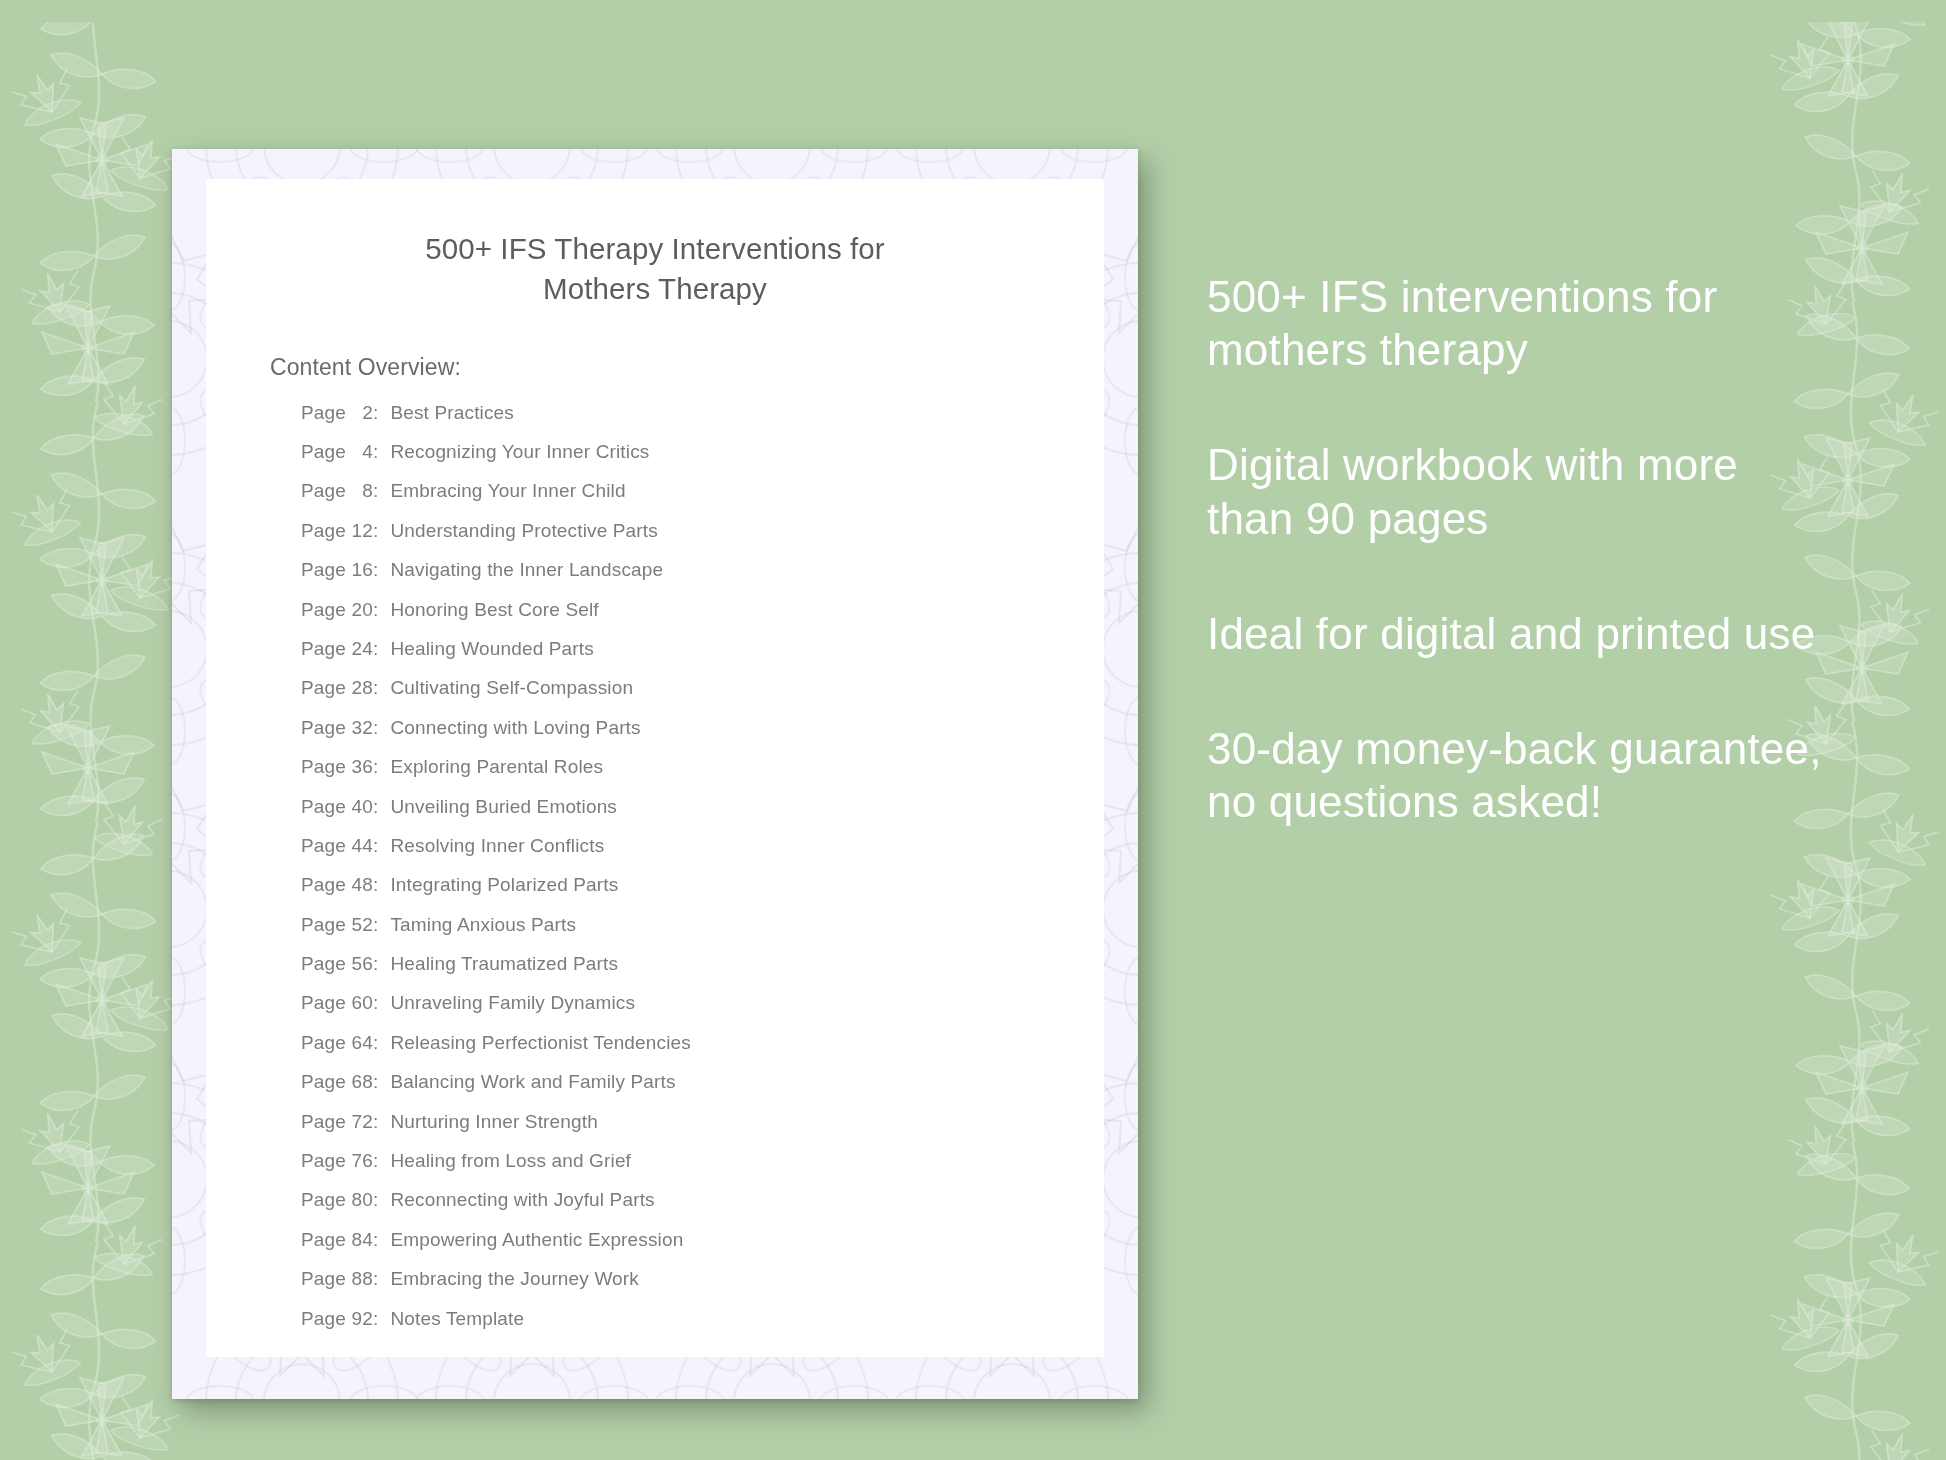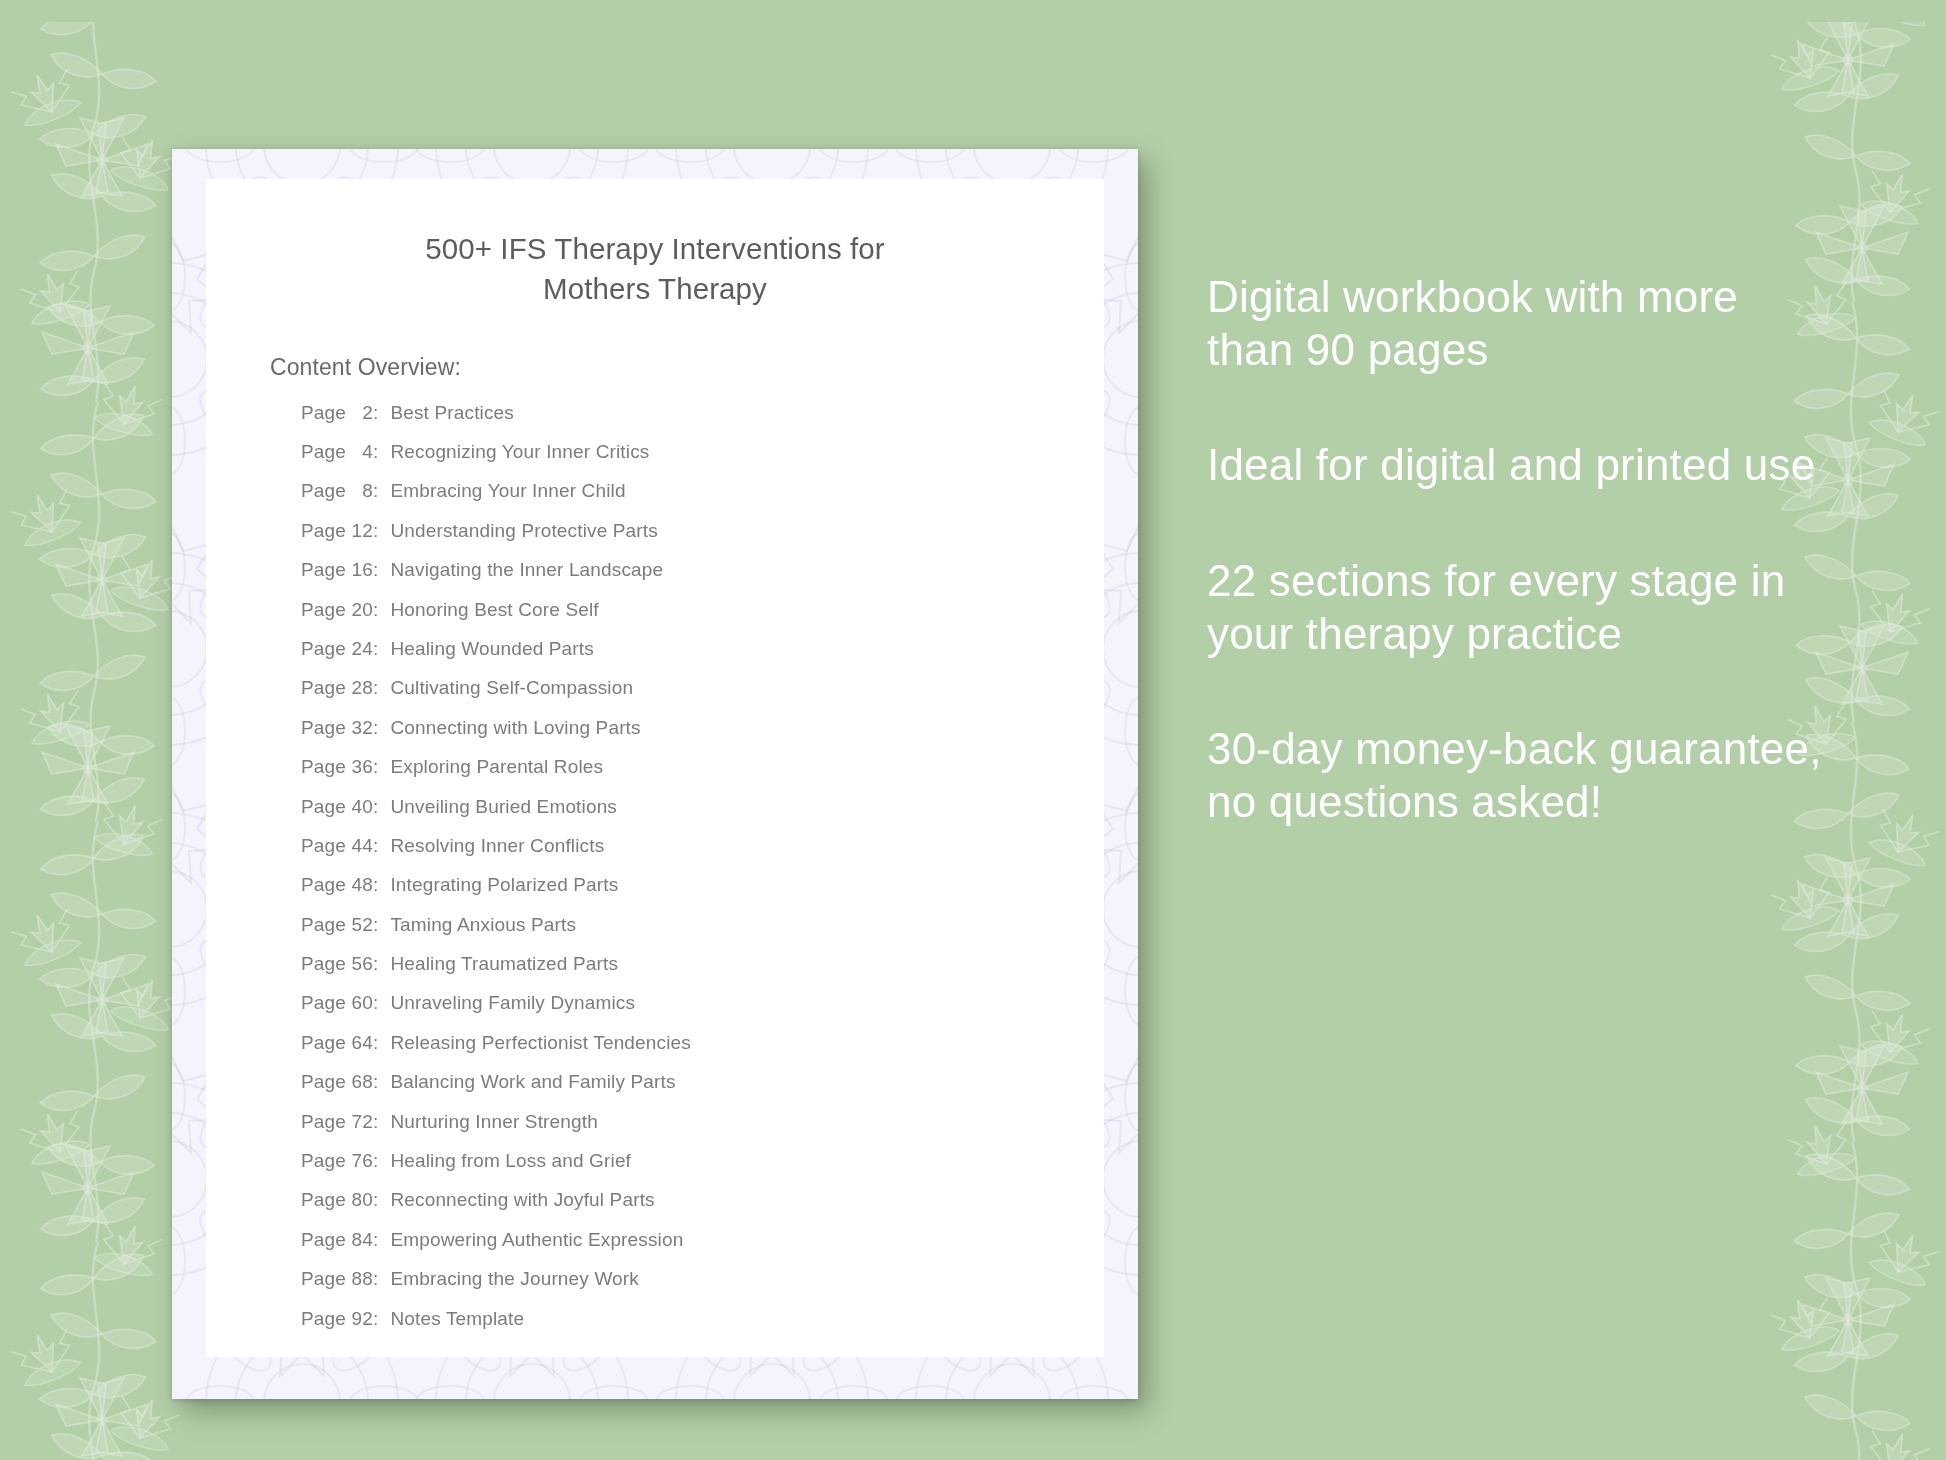--- a/index.html
+++ b/index.html
@@ -380,19 +380,19 @@
             <span class="toc-page-num">92</span>
             <span class="toc-colon">:</span>
             <span class="toc-title">Notes Template</span>
           </li>
         </ul>
 
     </div>
   </div>
 
   <div id="marketing-column">
+      <p class="bullet">500+ IFS interventions for mothers therapy</p>
       <p class="bullet">Digital workbook with more than 90 pages</p>
       <p class="bullet">Ideal for digital and printed use</p>
-      <p class="bullet">22 sections for every stage in your therapy practice</p>
       <p class="bullet">30-day money-back guarantee, no questions asked!</p>
     </div>
 
 </div>
 
 </body></html>

